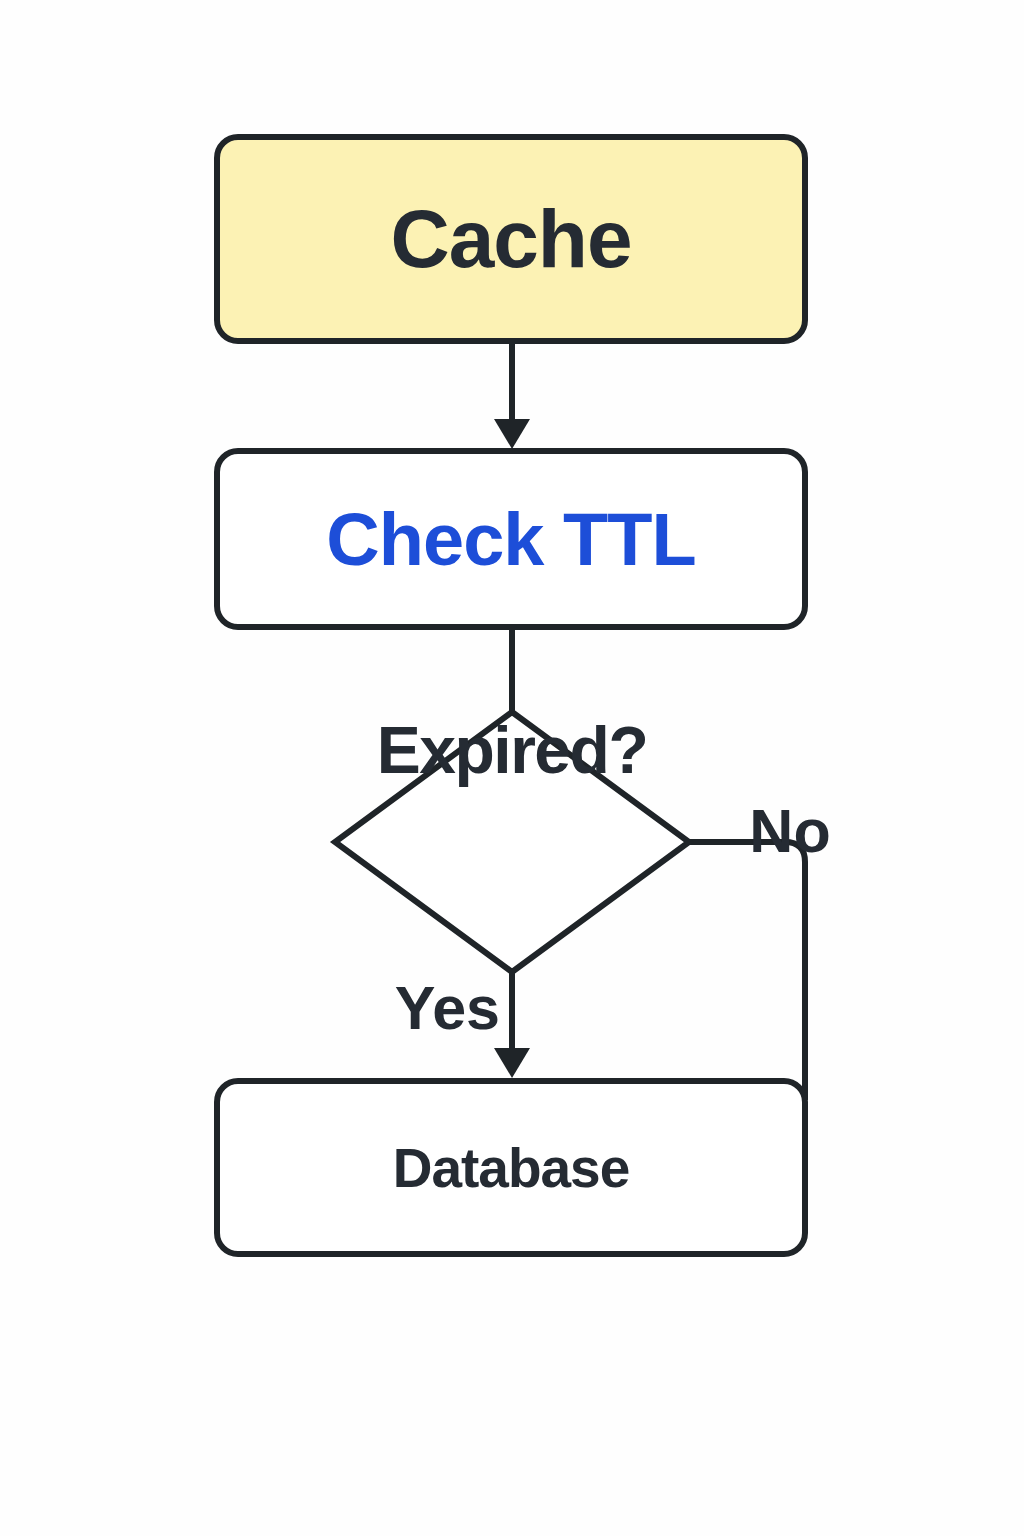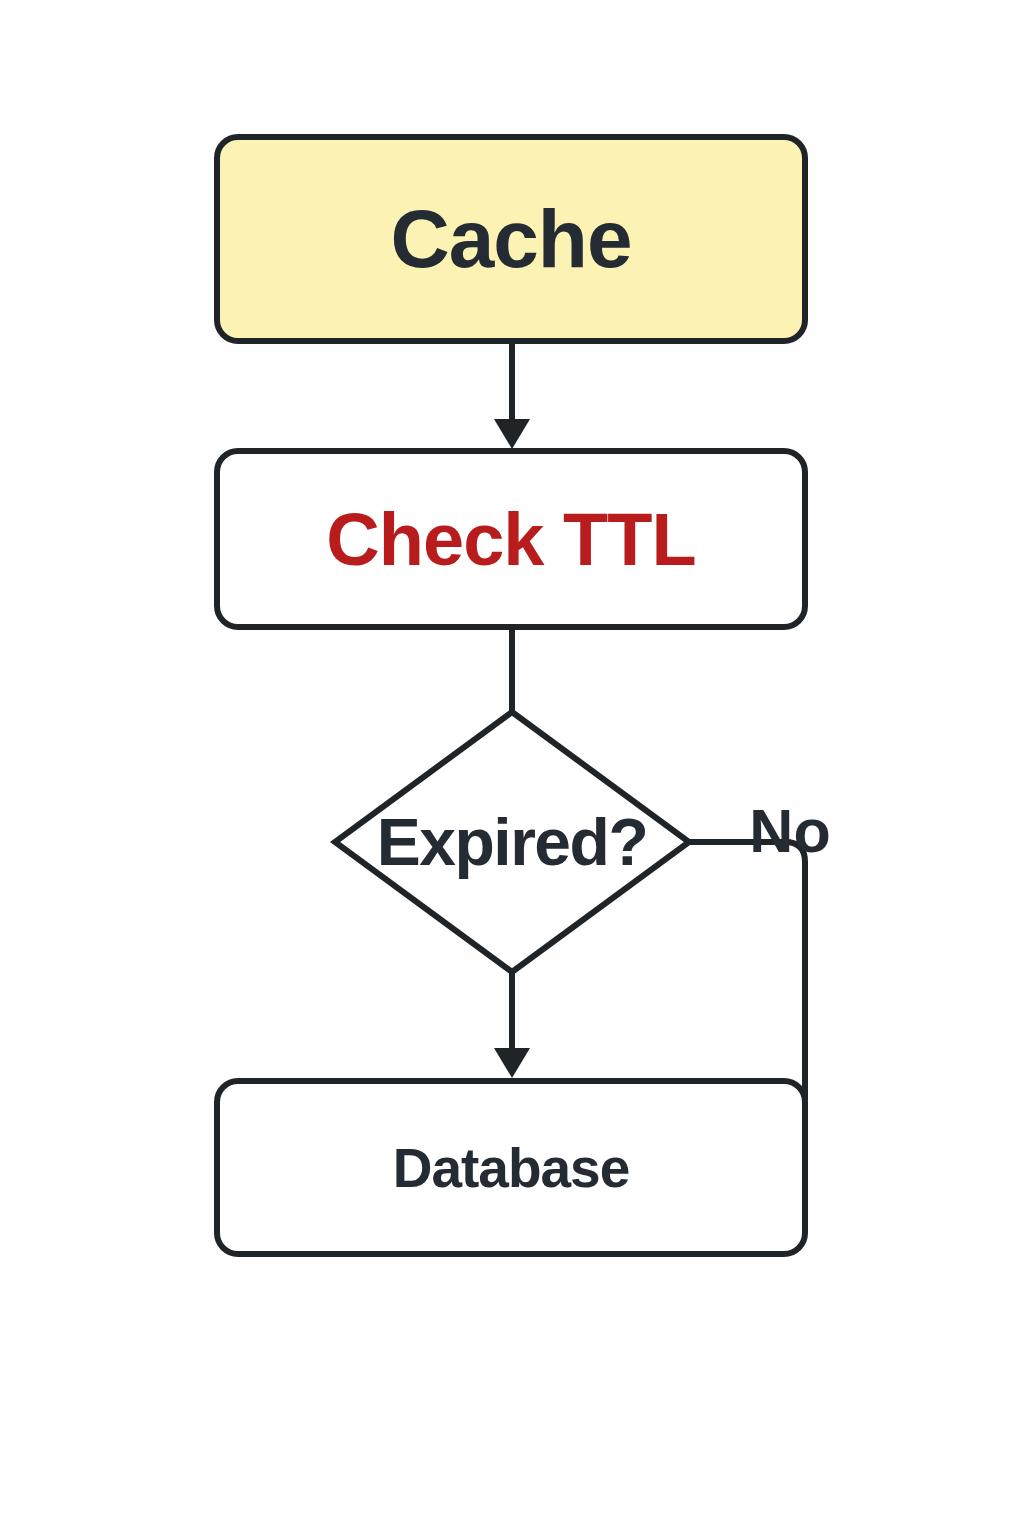--- a/index.html
+++ b/index.html
@@ -50,21 +50,21 @@
     width: 594px; height: 179px;
     font-size: 55px;
     letter-spacing: -1px;
   }
 
   .diamond-label {
     position: absolute;
     left: 335px; top: 712px;
     width: 354px; height: 260px;
     display: flex;
-    align-items: center;
+    align-items: flex-start;
     justify-content: center;
     font-weight: 700;
     font-size: 66px;
     letter-spacing: -1.5px;
     color: #252b33;
     pointer-events: none;
   }
 
   .edge-label {
     position: absolute;
@@ -111,28 +111,29 @@
       <polygon points="512,1078 494,1048 530,1048" fill="#1f2428"></polygon>
     </g>
 
     <polygon points="512,712 689,842 512,972 335,842" stroke-width="6" fill="#ffffff" stroke="#1f2428"></polygon>
   </svg>
 
   <div class="node node-cache" style="background-color: rgb(252, 242, 180); border-color: rgb(31, 36, 40); color: rgb(37, 43, 51);">
     <span>Cache</span>
   </div>
 
-  <div class="node node-check-ttl" style="background-color: rgb(255, 255, 255); border-color: rgb(31, 36, 40); color: #b91c1c; text-align: center;">
+  <div class="node node-check-ttl" style="background-color: rgb(255, 255, 255); border-color: rgb(31, 36, 40); color: #1d4ed8; text-align: center;">
     <span>Check TTL</span>
   </div>
 
   <div class="diamond-label" style="color: rgb(37, 43, 51);">
     <span>Expired?</span>
   </div>
 
   <div class="node node-database" style="background-color: rgb(255, 255, 255); border-color: rgb(31, 36, 40); color: rgb(37, 43, 51);">
     <span>Database</span>
   </div>
 
+  <div class="edge-label edge-label-yes" style="color: rgb(37, 43, 51);">Yes</div>
 
   <div class="edge-label edge-label-no" style="color: rgb(37, 43, 51); margin-top: 29px;">No</div>
 
 </div>
 
 </body></html>

